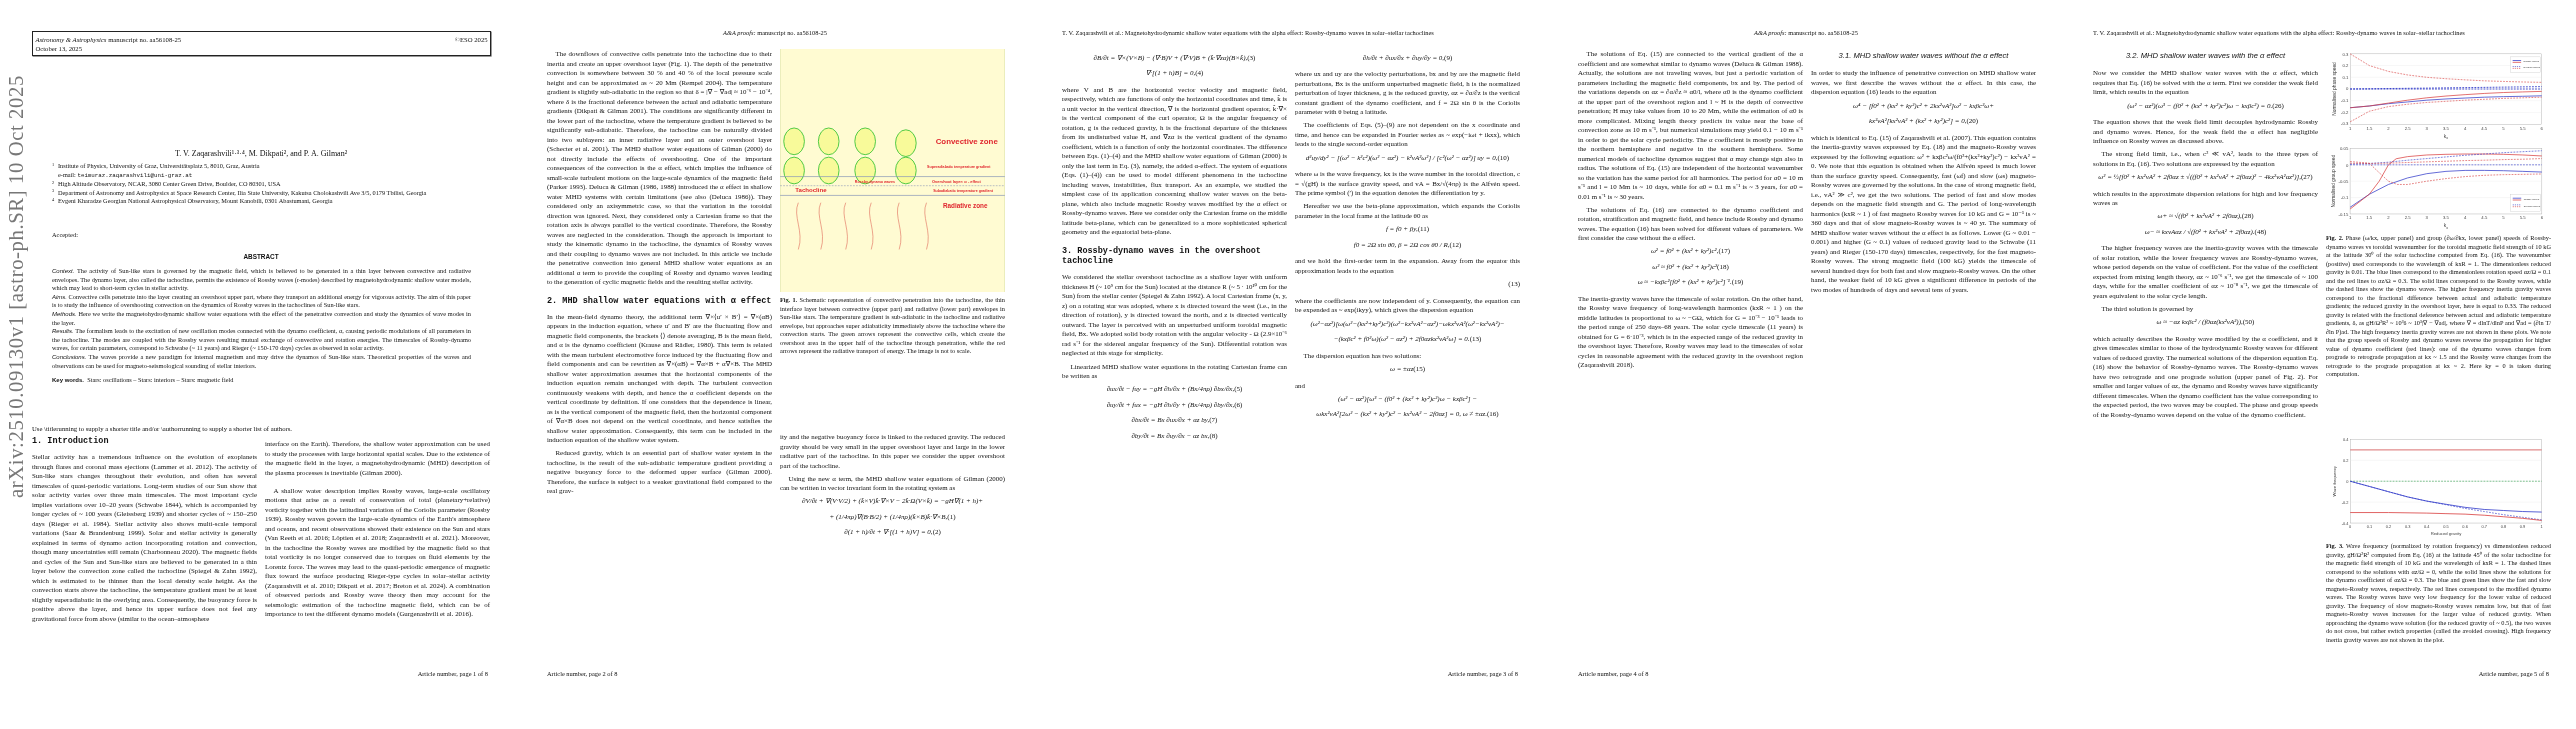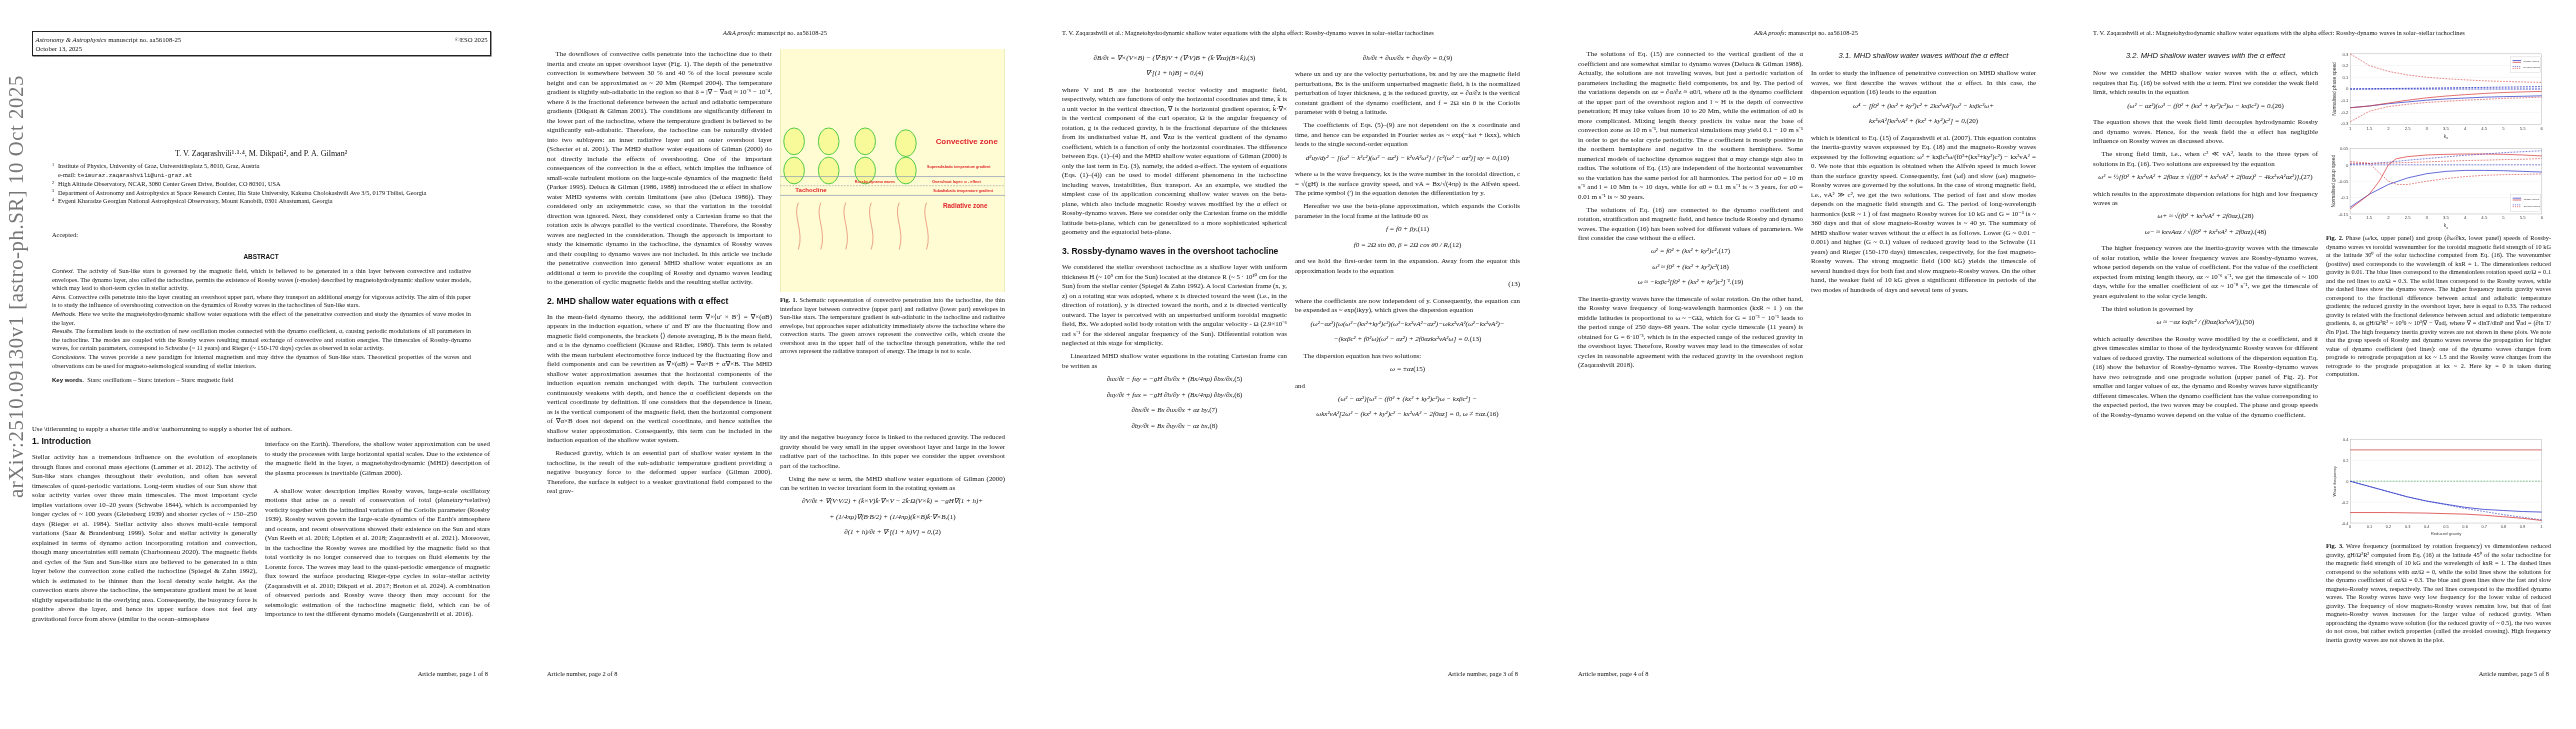--- a/index.html
+++ b/index.html
@@ -7,21 +7,21 @@
   body { font-family: "Liberation Serif", serif; color: #111; position: relative; }
   .page { position: absolute; top: 0; width: 515px; height: 729px; background: #fff; overflow: hidden; }
   .p1 { left: 0; } .p2 { left: 515px; } .p3 { left: 1030px; } .p4 { left: 1546px; } .p5 { left: 2061px; }
   .runhead { position: absolute; top: 29px; left: 32px; width: 456px; font-size: 6.4px; text-align: center; }
   .runhead.left { text-align: left; }
   .runhead i { font-style: italic; }
   .col { position: absolute; top: 49px; width: 225px; font-size: 6.9px; line-height: 9.5px; text-align: justify; hyphens: auto; }
   .col.l { left: 32px; } .col.r { left: 265px; }
   .col p { margin-bottom: 3.6px; }
   .col p.ind { text-indent: 8.5px; }
-  .sec { font-family: Liberation Sans, sans-serif; font-weight: bold; font-size: 8.5px; margin: 9px 0 6px 0; line-height: 10.3px; text-align: left; }
+  .sec { font-family: Liberation Mono, monospace; font-weight: bold; font-size: 8.5px; margin: 9px 0 6px 0; line-height: 10.3px; text-align: left; }
   .subsec { font-family: "Liberation Sans", sans-serif; font-style: italic; font-size: 7.6px; margin: 2.4px 0 7.3px 0; text-align: center; }
   .eq { display: flex; justify-content: center; align-items: center; font-style: italic; margin: 4.9px 0 6px 0; font-size: 7px; text-align: left; }
   .eq .num { font-style: normal; }
   .footer { position: absolute; top: 670px; font-size: 6.4px; }
   .footer.right { right: 27px; } .footer.left { left: 32px; }
   
   .headerbox { position: absolute; top: 31px; left: 32px; width: 459px; height: 25px; border: 0.6px solid #222; box-shadow: 0.6px 0.6px 0 #555; font-size: 6.7px; padding: 3px 2.4px; line-height: 9px; }
   .headerbox .copy { position: absolute; right: 2.4px; top: 3px; }
   .title { position: absolute; top: 97px; left: 36px; width: 450px; text-align: center; font-family: "Liberation Sans", sans-serif; font-weight: bold; font-size: 12.8px; line-height: 17.6px; }
   .authors { position: absolute; top: 137px; left: 36px; width: 450px; text-align: center; font-size: 8px; margin-top: 12px; }

